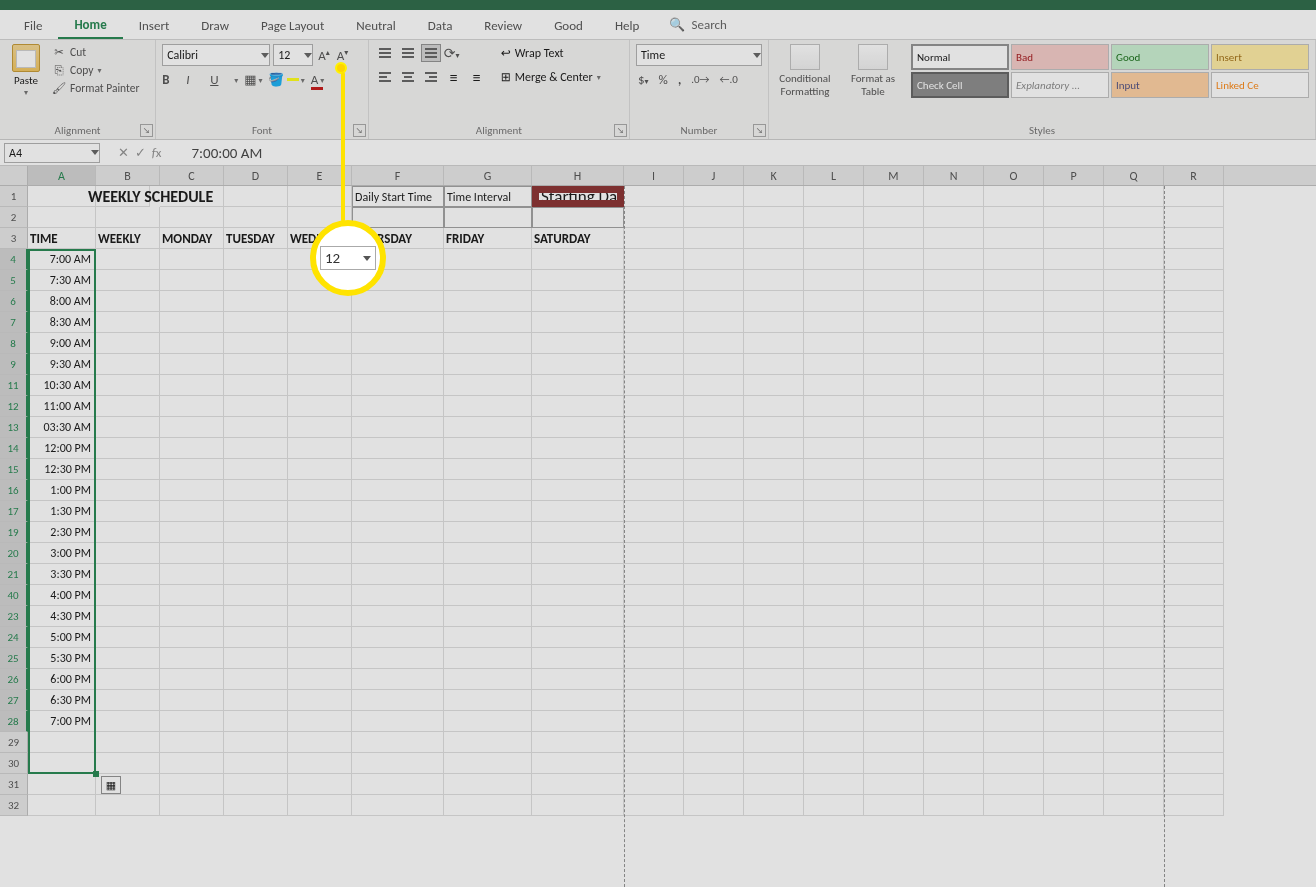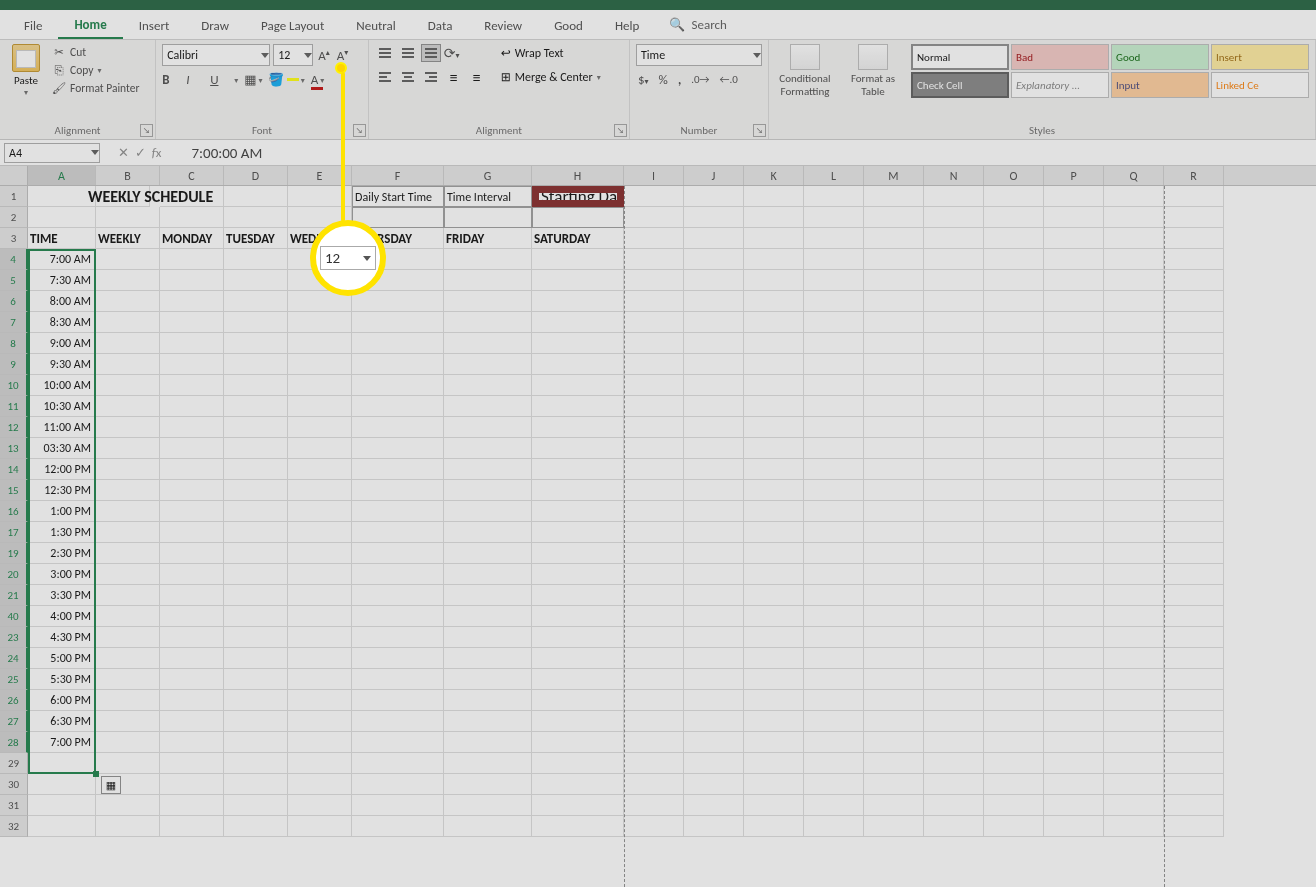--- a/index.html
+++ b/index.html
@@ -519,41 +519,20 @@
         <div class="cell" style="width: 60px;"></div>
         <div class="cell" style="width: 60px;"></div>
         <div class="cell" style="width: 60px;"></div>
         <div class="cell" style="width: 60px;"></div>
         <div class="cell" style="width: 60px;"></div>
         <div class="cell" style="width: 60px;"></div>
         <div class="cell" style="width: 60px;"></div>
         <div class="cell" style="width: 60px;"></div>
       </div>
       <div class="row">
-        <div class="rh sel">10</div>
-        <div class="cell" style="width: 68px;;justify-content:flex-end;padding-right:4px">10:00 AM</div>
-        <div class="cell" style="width: 64px;"></div>
-        <div class="cell" style="width: 64px;"></div>
-        <div class="cell" style="width: 64px;"></div>
-        <div class="cell" style="width: 64px;"></div>
-        <div class="cell" style="width: 92px;"></div>
-        <div class="cell" style="width: 88px;"></div>
-        <div class="cell" style="width: 92px;"></div>
-        <div class="cell" style="width: 60px;"></div>
-        <div class="cell" style="width: 60px;"></div>
-        <div class="cell" style="width: 60px;"></div>
-        <div class="cell" style="width: 60px;"></div>
-        <div class="cell" style="width: 60px;"></div>
-        <div class="cell" style="width: 60px;"></div>
-        <div class="cell" style="width: 60px;"></div>
-        <div class="cell" style="width: 60px;"></div>
-        <div class="cell" style="width: 60px;"></div>
-        <div class="cell" style="width: 60px;"></div>
-      </div>
-      <div class="row">
         <div class="rh sel">11</div>
         <div class="cell" style="width: 68px;;justify-content:flex-end;padding-right:4px">10:30 AM</div>
         <div class="cell" style="width: 64px;"></div>
         <div class="cell" style="width: 64px;"></div>
         <div class="cell" style="width: 64px;"></div>
         <div class="cell" style="width: 64px;"></div>
         <div class="cell" style="width: 92px;"></div>
         <div class="cell" style="width: 88px;"></div>
         <div class="cell" style="width: 92px;"></div>
         <div class="cell" style="width: 60px;"></div>

